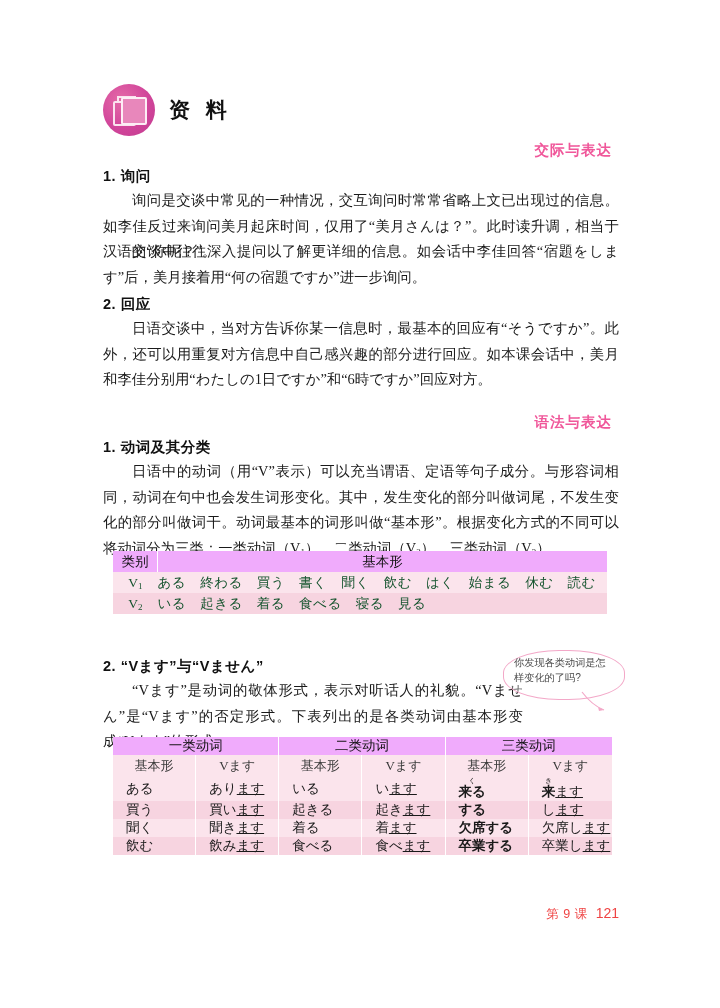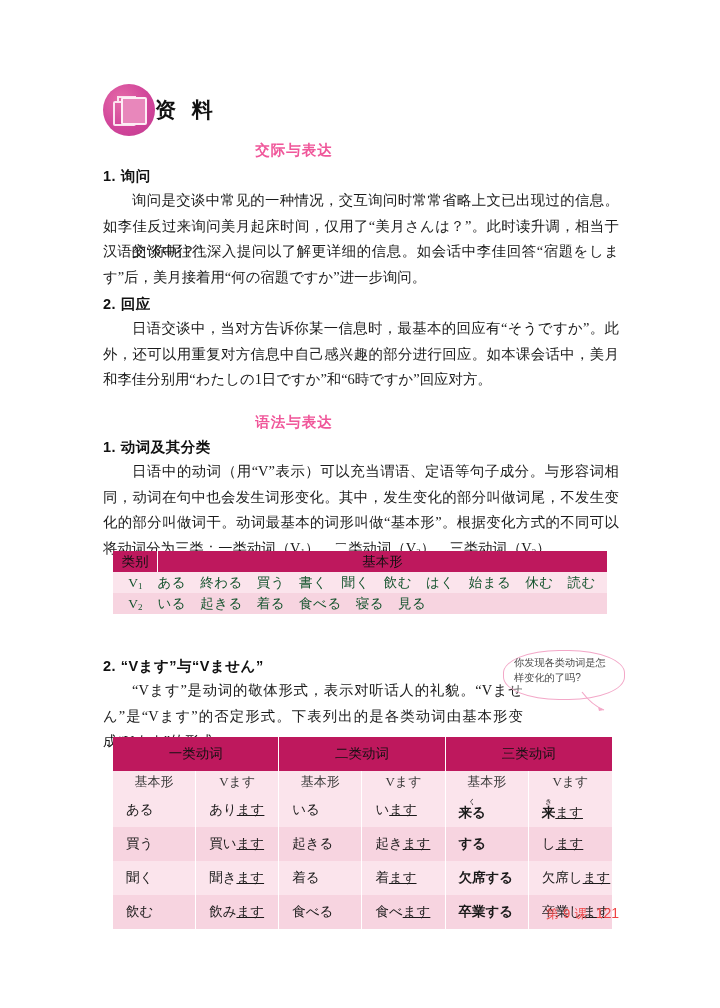--- a/index.html
+++ b/index.html
@@ -13,21 +13,21 @@
   }
   .page{
     position:absolute;
     left:0;top:0;width:720px;height:1008px;
     box-sizing:border-box;
     padding:0;
   }
   
   .section-header{
     position:absolute;left:103px;top:84px;
-    display:flex;align-items:center;
+    display:flex;align-items:center;gap:14px;
   }
   .header-icon{
     width:52px;height:52px;border-radius:50%;
     background:radial-gradient(circle at 35% 32%, #e56aa8 0%, #d1459a 55%, #c23b90 100%);
     position:relative;flex:none;
   }
   .header-icon .bk1,.header-icon .bk2{
     position:absolute;border:2.2px solid #fbe3ef;border-radius:2px;
   }
   .header-icon .bk1{left:10px;top:17px;width:19px;height:21px;background:transparent;}
@@ -36,23 +36,24 @@
     position:absolute;left:14px;top:12px;width:17px;height:5px;
     border-top:2.2px solid #fbe3ef;border-left:2.2px solid #fbe3ef;
   }
   .header-title{
     font-size:21px;font-weight:bold;letter-spacing:5px;
     font-family:"Liberation Sans","DejaVu Sans",sans-serif;
     color:#111;
   }
   
   .pink-heading{
-    position:absolute;width:588px;left:0;text-align:center;
+    position:absolute;width:588px;left:0;text-align:right;
     color:#f0579a;font-weight:bold;font-size:14.5px;letter-spacing:1px;
     font-family:"Liberation Sans","DejaVu Sans",sans-serif;
+    padding-left:24px;
   }
   
   .num-heading{
     position:absolute;left:103px;
     font-size:14.5px;font-weight:bold;color:#111;
     font-family:"Liberation Sans","DejaVu Sans",sans-serif;
     letter-spacing:0.5px;
   }
   
   .para{
@@ -66,21 +67,21 @@
   
   .tbl{
     position:absolute;border-collapse:collapse;
     font-family:"Liberation Serif","DejaVu Serif",serif;
   }
   .tbl td,.tbl th{
     padding:0;margin:0;font-weight:normal;
     vertical-align:middle;
   }
   .thead-cell{
-    background:#be185d;
+    background:#f0abfc;
     font-size:13.5px;text-align:center;
     color:#111;font-weight:bold;
     font-family:"Liberation Sans","DejaVu Sans",serif;
     border-right:1.5px solid #ffffff;
     height:21px;
   }
   .thead-cell:last-child{border-right:none;}
   .row-a{background:#fbe4ec;}
   .row-b{background:#f7d4e0;}
   .cell{
@@ -91,21 +92,21 @@
   .vsub{font-size:9px;vertical-align:-2px;}
   
   .t2 .subhead{
     background:#fbe4ec;text-align:center;font-size:13px;height:22px;
     color:#3a3a3a;border-right:1.5px solid #ffffff;
   }
   .t2 .subhead:last-child{border-right:none;}
   .t2 .grp{
     border-right:1.5px solid #ffffff;
   }
-  .t2 td{font-size:13.5px;height:34px;}
+  .t2 td{font-size:13.5px;height:18px;}
   .t2 .c{ padding-left:13px; }
   .t2 .sep{border-right:1.5px solid #ffffff;}
   u{text-decoration:underline;text-underline-offset:1px;}
   ruby{ruby-position:over;}
   rt{font-size:7px;line-height:7px;}
   
   .bubble{
     position:absolute;left:503px;top:650px;width:120px;height:48px;
     border:1.2px solid #f3a8c8;border-radius:46%/46%;
     background:rgba(255,255,255,0.35);

